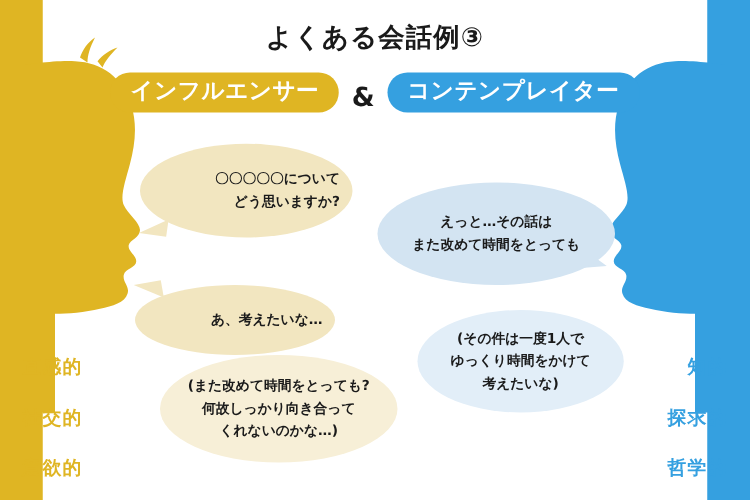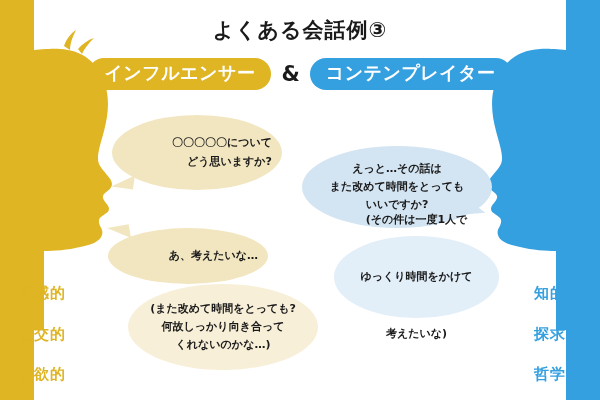--- a/index.html
+++ b/index.html
@@ -30,21 +30,21 @@
   
   .title {
     position:absolute; top:16px; left:0; right:0;
     text-align:center;
     font-size:21px; font-weight:bold; color:#1a1a1a;
     letter-spacing:1px;
     z-index:6;
   }
   .badge-row {
     position:absolute; top:58px; left:0; right:0;
-    display:flex; align-items:center; justify-content:center;
+    display:flex; align-items:flex-end; justify-content:center;
     gap:10px;
     z-index:6;
   }
   .badge {
     border-radius:17px;
     padding:5px 16px 7px 16px;
     font-size:18px; font-weight:bold;
     color:#ffffff;
     letter-spacing:0.5px;
     line-height:1.1;
@@ -75,21 +75,21 @@
   
   .tail { position:absolute; width:0; height:0; z-index:4; }
 
   
   .keywords {
     position:absolute; bottom:14px;
     font-size:15px; font-weight:bold; line-height:1.55;
     z-index:6;
   }
   .keywords.left  { left:18px;  color:var(--gold); text-align:left; }
-  .keywords.right { right:18px; color:var(--blue); }
+  .keywords.right { right:18px; color:var(--blue); text-align:right; }
   .keywords span { display:block; letter-spacing:1px;margin-top:17px; }
 </style>
 </head>
 <body>
 
 <div id="stage">
 
   <div class="edge-bar left"></div>
   <div class="face left">
     <svg viewBox="0 0 180 400" preserveAspectRatio="none" aria-hidden="true">
@@ -147,29 +147,28 @@
   <div class="tail" style="left:112px; top:174px; border-width:0 0 14px 22px; border-style:solid; border-color:transparent transparent #f2e6c0 transparent; transform:rotate(8deg);"></div>
   <div class="bubble cream" style="left:112px; top:115px; width:170px; height:75px;">
     <span class="ln">〇〇〇〇〇について</span>
     <span class="ln">どう思いますか?</span>
   </div>
 
   <div class="tail" style="left:462px; top:200px; border-width:10px 0 8px 24px; border-style:solid; border-color:transparent transparent transparent #d3e4f2; transform:rotate(14deg);"></div>
   <div class="bubble sky" style="left:302px; top:146px; width:190px; height:82px;">
     <span class="ln">えっと…その話は</span>
     <span class="ln">また改めて時間をとっても</span>
-    <span class="ln">いいですか?</span>
   </div>
 
   <div class="tail" style="left:108px; top:226px; border-width:0 22px 14px 0; border-style:solid; border-color:transparent #f2e6c0 transparent transparent; transform:rotate(-10deg);"></div>
   <div class="bubble cream" style="left:108px; top:228px; width:160px; height:56px;">
     <span class="ln">あ、考えたいな…</span>
   </div>
 
-  <div class="bubble sky-soft" style="left:334px; top:236px; width:165px; height:82px;gap:39px;">
+  <div class="bubble sky-soft" style="left:334px; top:248px; width:165px; height:82px;">
     <span class="ln">(その件は一度1人で</span>
     <span class="ln">ゆっくり時間をかけて</span>
     <span class="ln">考えたいな)</span>
   </div>
 
   <div class="bubble cream-soft" style="left:128px; top:284px; width:190px; height:86px;">
     <span class="ln">(また改めて時間をとっても?</span>
     <span class="ln">何故しっかり向き合って</span>
     <span class="ln">くれないのかな…)</span>
   </div>

